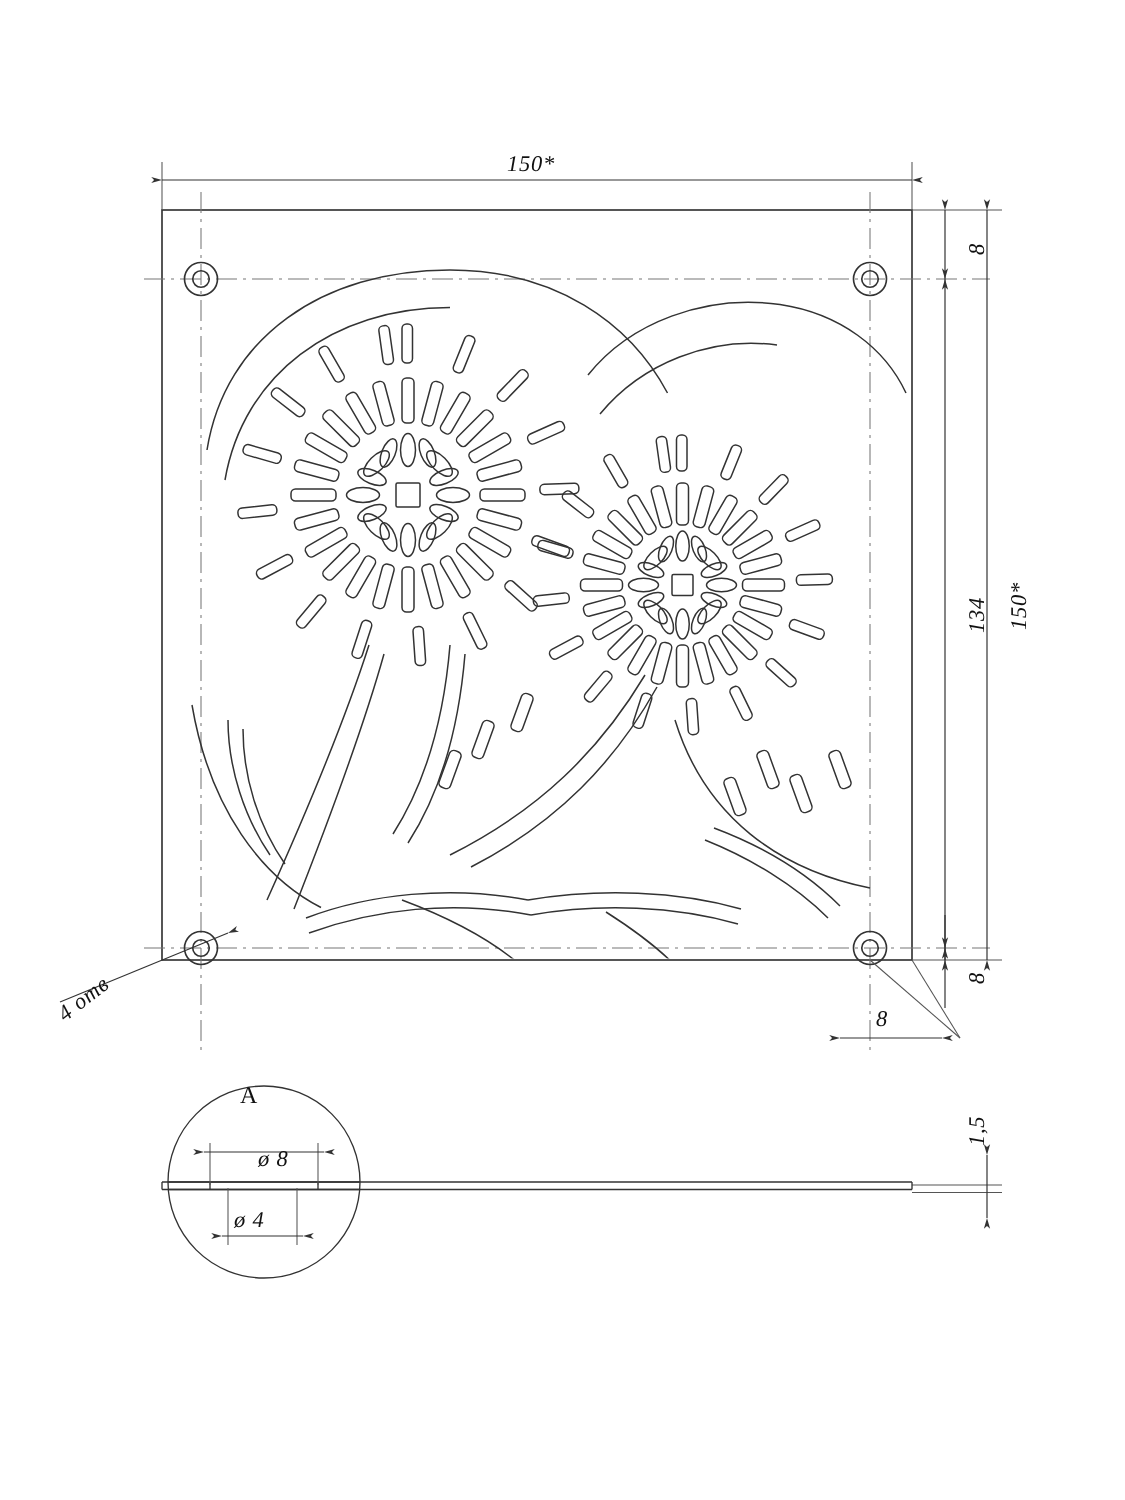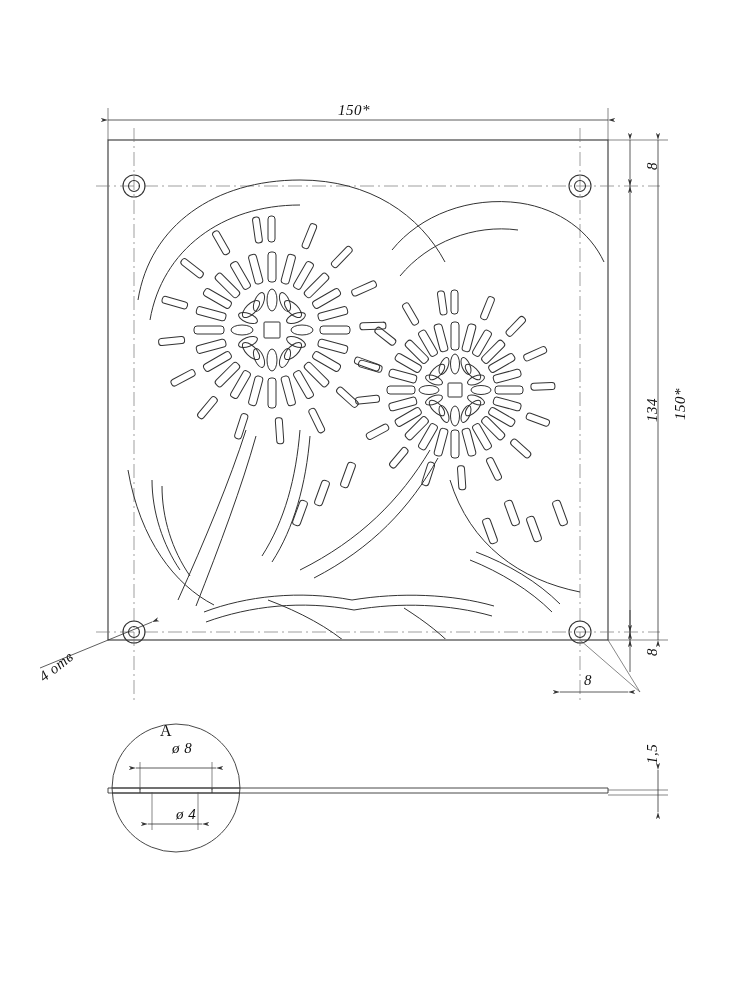--- a/index.html
+++ b/index.html
@@ -333,15 +333,15 @@
 <div class="dim-label rot90" style="left:644px; top:656px;">8</div>
 
 <div class="dim-label" style="left:584px; top:672px;">8</div>
 
 <div class="dim-label rot90" style="left:644px; top:764px;">1,5</div>
 
 <div class="dim-label rot-diag" style="left:36px; top:672px;">4 отв</div>
 
 <div class="dim-label detail-letter" style="left:160px; top:722px;">A</div>
 
-<div class="dim-label" style="left:172px; top:740px;">ø 8</div>
-
-<div class="dim-label" style="left:176px; top:806px;">ø 4</div>
+<div class="dim-label" style="left:172px; top:765px;">ø 8</div>
+
+<div class="dim-label" style="left:156px; top:806px;">ø 4</div>
 
 </body></html>

